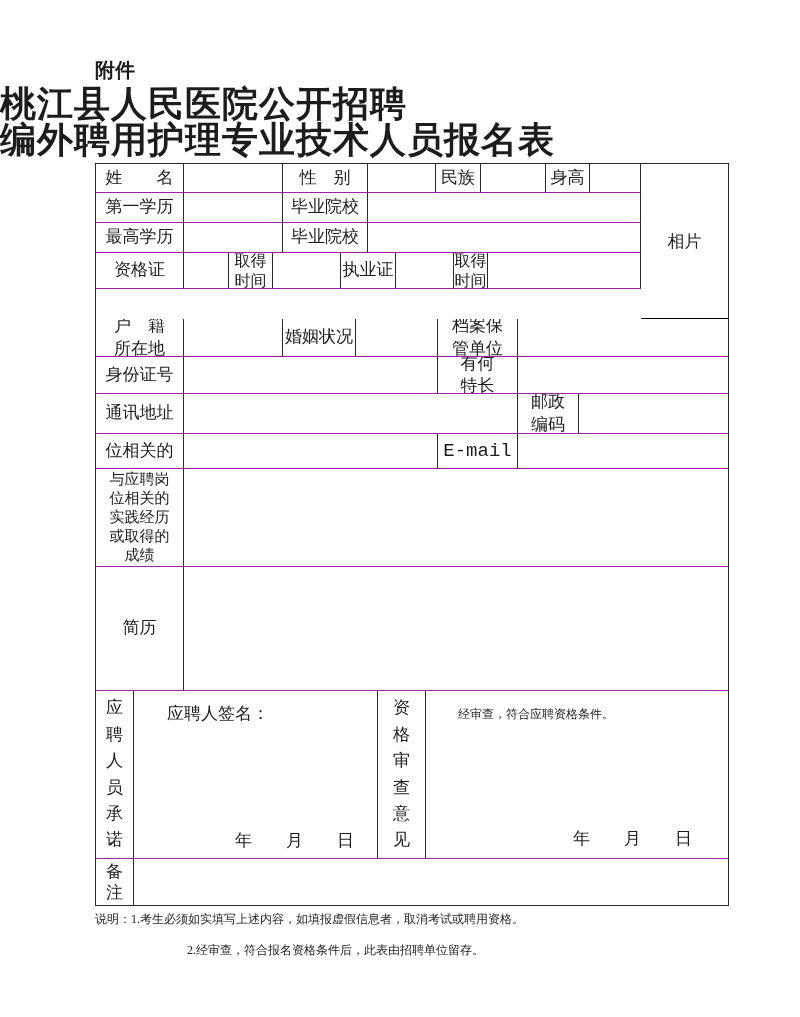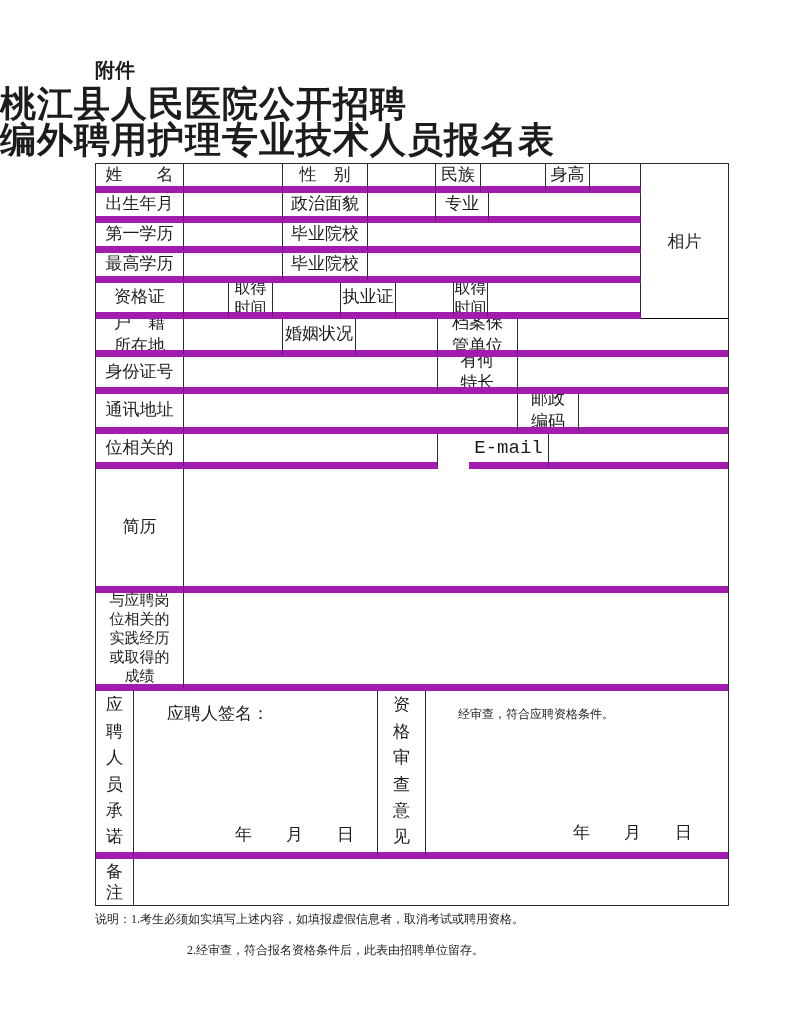--- a/index.html
+++ b/index.html
@@ -26,21 +26,21 @@
   }
   .form-table{
     position:absolute;left:95px;top:163px;width:632px;
     border:1px solid #2a2a2a;
     box-sizing:content-box;
   }
   .row{display:flex;}
   .cell{
     box-sizing:border-box;
     border-right:1px solid #2a2a2a;
-    border-bottom:7px solid #a21caf;
+    border-bottom:1px solid #a21caf;
     display:flex;align-items:center;justify-content:center;
     overflow:hidden;
   }
   .cell:last-child{border-right:none;}
   .sec-top{display:flex;}
   .sec-top-left{width:545px;}
   .sec-top-left .row .cell:last-child{border-right:1px solid #2a2a2a;}
   .photo-cell{
     flex:1;height:155px;
     box-sizing:border-box;
@@ -50,21 +50,21 @@
   }
   .label{
     white-space:pre-line;
     text-align:center;
     font-size:17px;line-height:1.3;
   }
   .label.small{font-size:16px;line-height:1.25;}
   .label.tiny{font-size:15px;line-height:19px;}
   .email-label{
     font-family:"Liberation Mono","DejaVu Sans Mono",monospace;
-    font-size:19px;letter-spacing:0px;margin-left:31px;
+    font-size:19px;letter-spacing:0px;
   }
   .vtext{
     width:1.15em;
     text-align:center;
     word-break:break-all;
     line-height:1.5;
     font-size:17px;
   }
   .vtext.loose{line-height:1.55;}
   .vtext.remark{line-height:1.25;}
@@ -113,28 +113,20 @@
           <div class="cell label" style="width:88px">姓　　名</div>
           <div class="cell" style="width:99px"></div>
           <div class="cell label" style="width:85px">性　别</div>
           <div class="cell" style="width:68px"></div>
           <div class="cell label" style="width:45px">民族</div>
           <div class="cell" style="width:65px"></div>
           <div class="cell label" style="width:44px">身高</div>
           <div class="cell" style="flex:1"></div>
         </div>
 
-        <div class="row" style="height:30px">
-          <div class="cell label" style="width:88px">出生年月</div>
-          <div class="cell" style="width:99px"></div>
-          <div class="cell label" style="width:85px">政治面貌</div>
-          <div class="cell" style="width:68px"></div>
-          <div class="cell label" style="width:53px">专业</div>
-          <div class="cell" style="flex:1"></div>
-        </div>
 
         <div class="row" style="height:30px">
           <div class="cell label" style="width:88px">第一学历</div>
           <div class="cell" style="width:99px"></div>
           <div class="cell label" style="width:85px">毕业院校</div>
           <div class="cell" style="flex:1"></div>
         </div>
 
         <div class="row" style="height:30px">
           <div class="cell label" style="width:88px">最高学历</div>
@@ -189,34 +181,34 @@
       <div class="cell" style="flex:1"></div>
     </div>
 
     <div class="row" style="height:35px">
       <div class="cell label" style="width:88px">位相关的</div>
       <div class="cell" style="width:254px"></div>
       <div class="cell label email-label" style="width:80px">E-mail</div>
       <div class="cell" style="flex:1"></div>
     </div>
 
-    <div class="row" style="height:124px">
-      <div class="cell label" style="width:88px">简历</div>
-      <div class="cell" style="flex:1"></div>
-    </div>
-
     <div class="row" style="height:98px">
       <div class="cell label tiny" style="width:88px">与应聘岗
 位相关的
 实践经历
 或取得的
 成绩</div>
       <div class="cell" style="flex:1"></div>
     </div>
 
+    <div class="row" style="height:124px">
+      <div class="cell label" style="width:88px">简历</div>
+      <div class="cell" style="flex:1"></div>
+    </div>
+
     <div class="row" style="height:168px">
       <div class="cell" style="width:38px">
         <div class="vtext loose">应聘人员承诺</div>
       </div>
       <div class="cell commit-cell" style="width:244px">
         <div class="commit-sign">应聘人签名：</div>
         <div class="commit-date">年　　月　　日</div>
       </div>
       <div class="cell" style="width:48px">
         <div class="vtext loose">资格审查意见</div>

